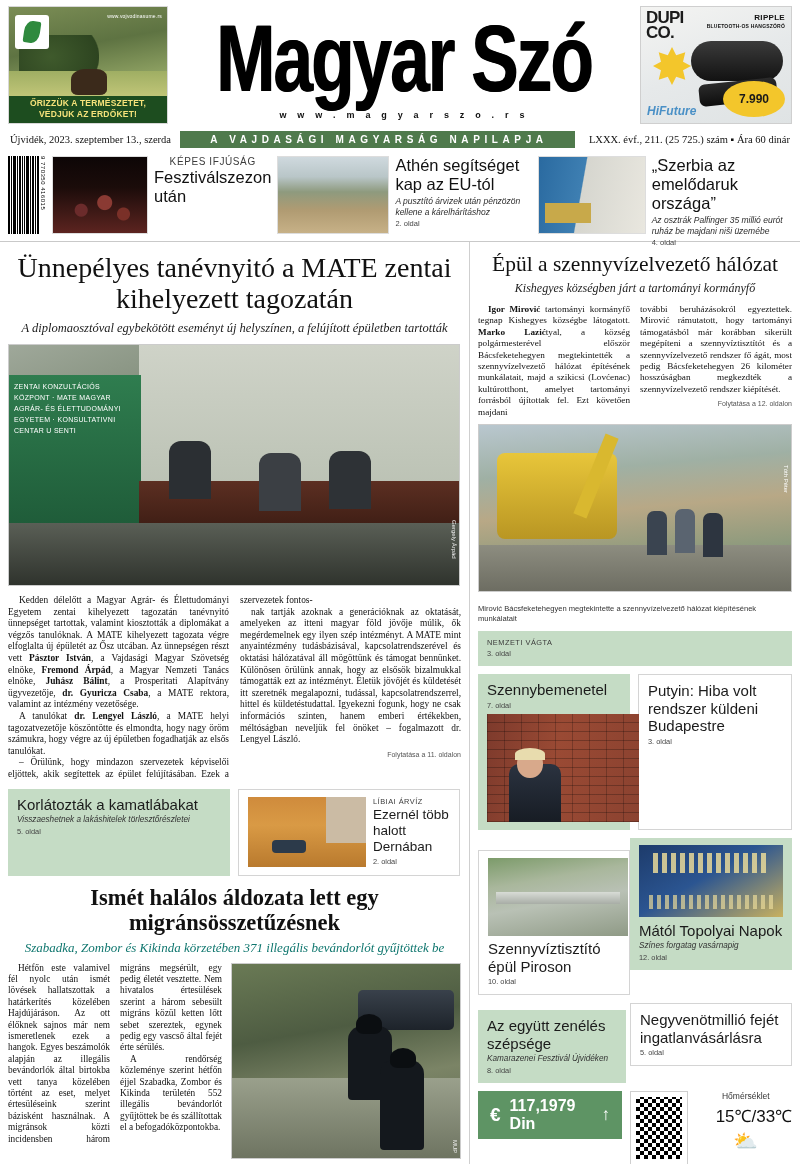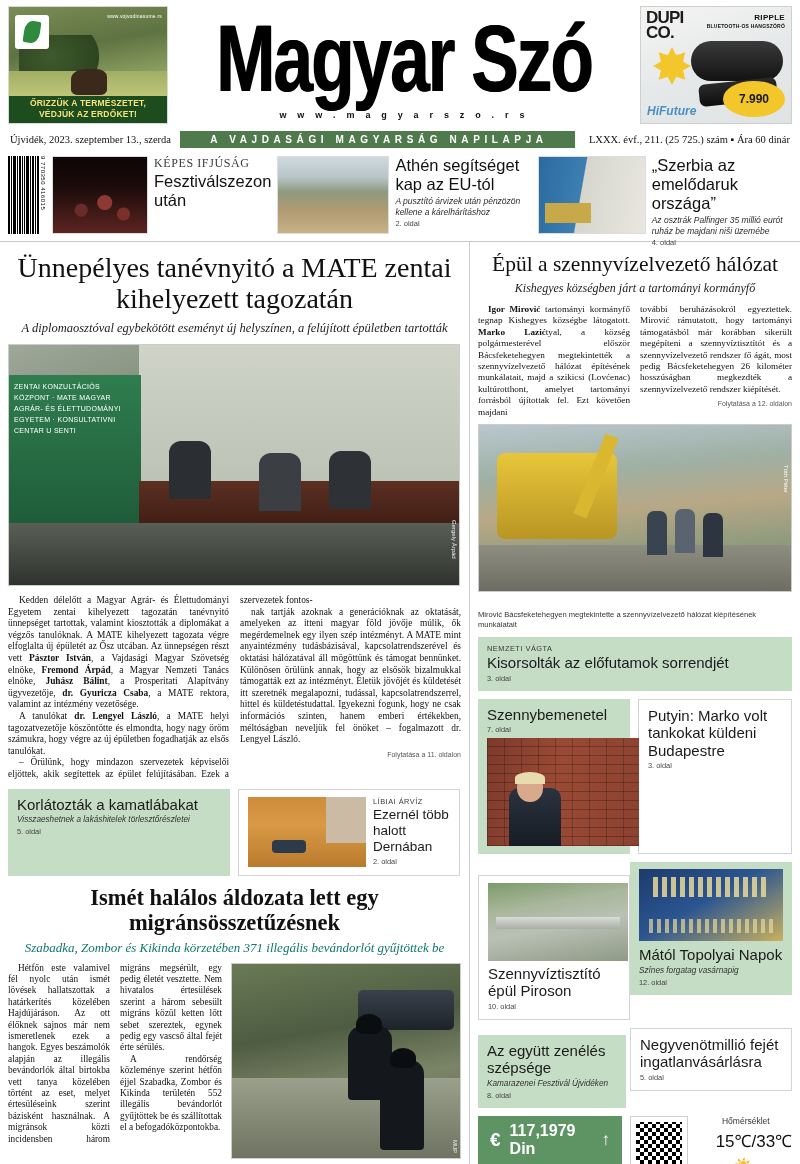--- a/index.html
+++ b/index.html
@@ -63,22 +63,22 @@
   .slogan { flex:1; margin:0 10px; background:#4f7a4c; color:#fff; text-align:center;
       font-family:"Liberation Sans",sans-serif; font-weight:bold; font-size:10px;
       letter-spacing:4.6px; padding:3px 0 3px 3px; }
 
   
   .teasers { display:flex; align-items:stretch; gap:6px; padding:6px 8px 5px 8px;
       border-bottom:1px solid #c9c9c9; height: 92px; }
   .teaser { display:flex; gap:6px; flex:1; }
   .teaser .thumb { flex:none; border:1px solid #ddd; }
   .teaser .txt { flex:1; min-width:0; }
-  .kicker { font-family:Liberation Serif, serif; font-size:12px; letter-spacing:.6px;
-      color:#3b3b3b; text-transform:uppercase; margin-bottom:1px;}
+  .kicker { font-family:Liberation Sans, sans-serif; font-size:10px; letter-spacing:.6px;
+      color:#3b3b3b; text-transform:uppercase; margin-bottom:1px;text-align:center;}
   .t-title { font-family:"Liberation Sans",sans-serif; font-size:16.5px; line-height:19px;
       color:#111; font-weight:normal; }
   .t-sub { font-family:"Liberation Sans",sans-serif; font-style:italic; font-size:8.5px;
       line-height:10.5px; color:#2e2e2e; margin-top:2px;}
   .t-page { font-family:"Liberation Sans",sans-serif; font-size:7.5px; color:#444; margin-top:2px;}
   .barcode { width:38px; height:78px; display:flex; gap:1px; align-items:stretch; }
   .barcode i { display:block; background:#000; }
   .barcode .num { writing-mode: vertical-rl; font-size:6px; font-family:"Liberation Sans",sans-serif;
       letter-spacing:.5px; color:#000; }
   .photo-crowd { width:96px; height:78px; background:
@@ -139,21 +139,21 @@
   .rphoto { width:314px; height:168px; margin-top:6px; border:1px solid #ccc; position:relative; overflow:hidden;
       background:linear-gradient(175deg,#b9c7cf 0%, #9fb0a4 28%, #b8a886 50%, #8d9a7d 75%, #6e7b5f 100%); }
   .rphoto .digger { position:absolute; left:18px; top:28px; width:120px; height:86px;
       background:linear-gradient(#e8c63a,#b99623); border-radius:8px;}
   .rphoto .arm { position:absolute; left:110px; top:8px; width:14px; height:86px; background:#d9b82f; transform:rotate(22deg);}
   .rphoto .road { position:absolute; left:0; bottom:0; width:100%; height:46px; background:linear-gradient(#8d8d80,#6d6d62);}
   .rphoto .fig { position:absolute; width:20px; height:44px; background:#3a4450; border-radius:7px 7px 0 0;}
   .rphoto .credit { position:absolute; right:2px; top:40px; writing-mode:vertical-rl; font-size:6px; color:#fff;
       font-family:"Liberation Sans",sans-serif;}
   .rcaption { font-family:"Liberation Sans",sans-serif; font-size:7.6px; line-height:9.6px;
-      color:#333; margin-top:18px; }
+      color:#333; margin-top:12px; }
 
   
   .card-green { background:#c5dcc5; padding:7px 9px 8px 9px; }
   .card-white { background:#fff; border:1px solid #d4d4d4; padding:7px 9px 8px 9px; }
   .card-title { font-family:"Liberation Sans",sans-serif; font-size:15px; line-height:17.5px; color:#1b1b1b;}
   .card-title.sm { font-size:13.5px; line-height:16px; }
   .card-sub { font-family:"Liberation Sans",sans-serif; font-style:italic; font-size:8.2px;
       line-height:10px; color:#333; margin-top:2px;}
   .card-page { font-family:"Liberation Sans",sans-serif; font-size:7.4px; color:#444; margin-top:2px;}
   .card-kicker { font-family:"Liberation Sans",sans-serif; font-size:7.4px; letter-spacing:.5px;
@@ -423,37 +423,36 @@
         <div class="arm"></div>
         <div class="fig" style="left:168px; top:86px;"></div>
         <div class="fig" style="left:196px; top:84px; background:#5a6470;"></div>
         <div class="fig" style="left:224px; top:88px; background:#2d3540;"></div>
         <div class="credit">Tóth Péter</div>
       </div>
       <div class="rcaption">Mirović Bácsfeketehegyen megtekintette a szennyvízelvezető hálózat kiépítésének munkálatait</div>
 
       <div class="card-green rail">
         <div class="card-kicker">NEMZETI VÁGTA</div>
-        <div class="card-title">Kisorsolták az előfutamok sorrendjét</div>
         <div class="card-page">3. oldal</div>
       </div>
 
       <div class="rail-row">
         <div class="card-green szenny-card">
           <div class="card-title">Szennybemenetel</div>
           <div class="card-page">7. oldal</div>
           <div class="szenny-photo">
             <div class="brick"></div>
             <div class="man"></div>
             <div class="face"></div>
             <div class="hair"></div>
           </div>
         </div>
         <div class="card-white" style="flex:1">
-          <div class="card-title">Putyin: Marko volt tankokat küldeni Budapestre</div>
+          <div class="card-title">Putyin: Hiba volt rendszer küldeni Budapestre</div>
           <div class="card-page">3. oldal</div>
         </div>
       </div>
 
       <div class="rail-row" style="justify-content:flex-end;">
         <div class="card-green topolya-card">
           <div class="topolya-photo">
             <div class="t1"></div>
             <div class="t2"></div>
           </div>

